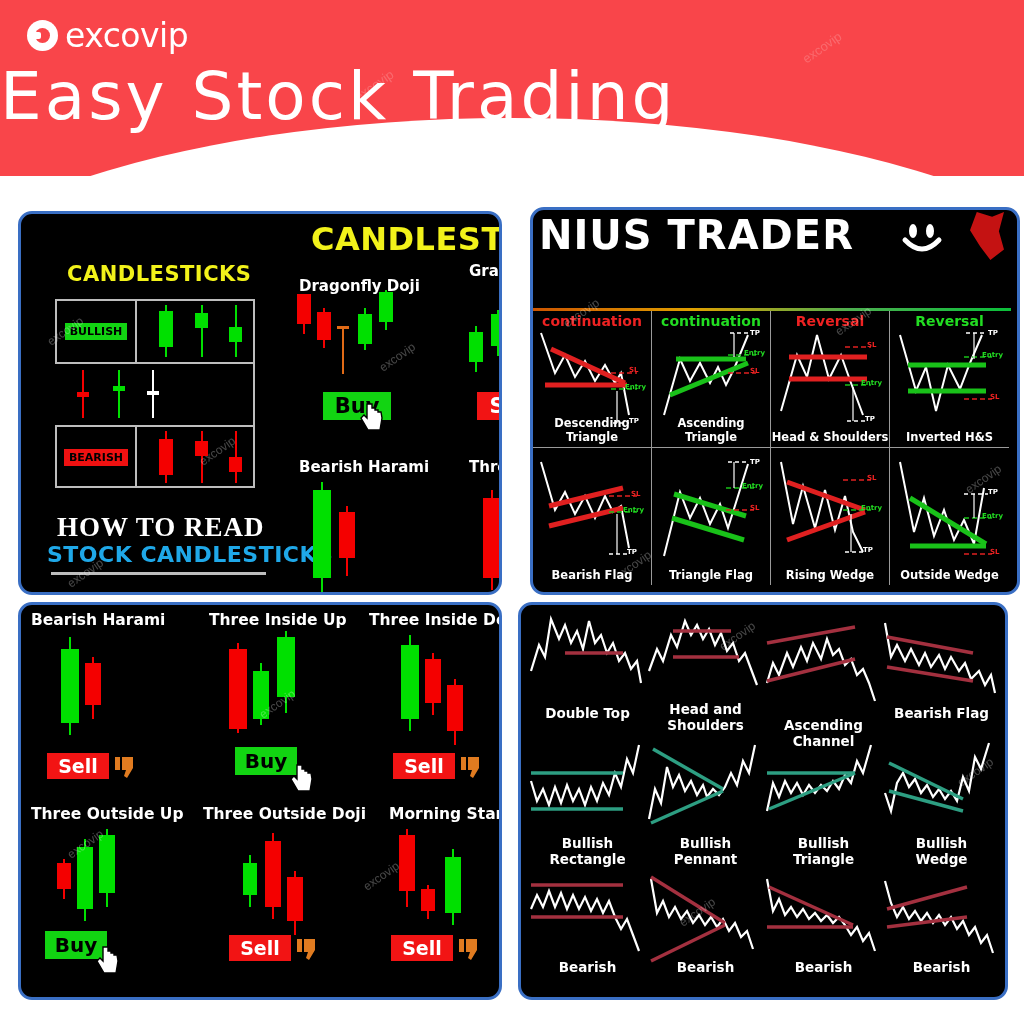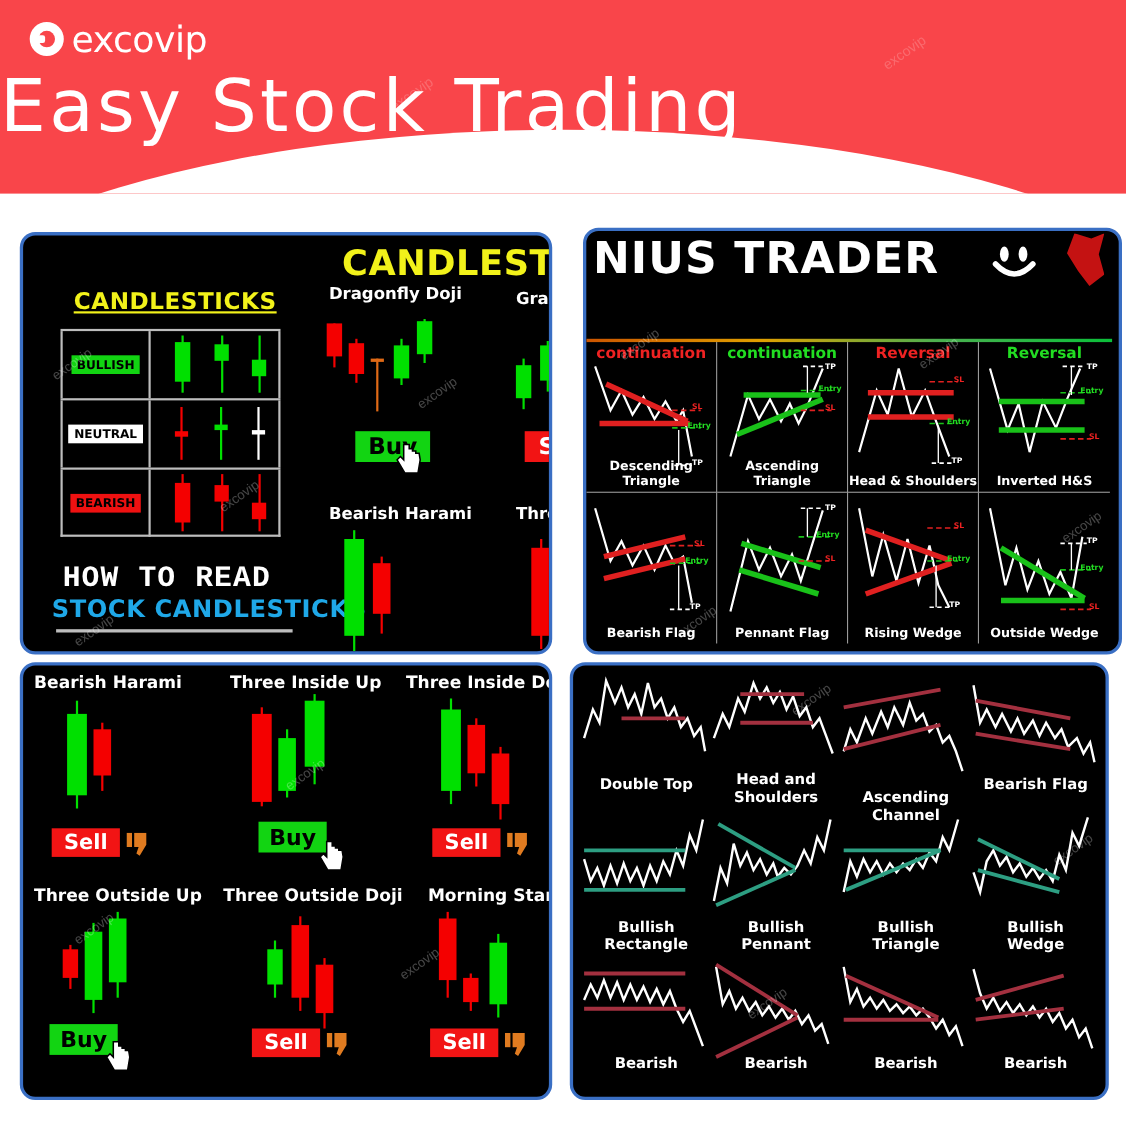--- a/index.html
+++ b/index.html
@@ -56,21 +56,21 @@
     border-radius:14px;overflow:hidden;
   }
   #panel-tl{left:18px;top:211px;width:478px;height:378px;}
   #panel-tr{left:530px;top:207px;width:484px;height:382px;}
   #panel-bl{left:18px;top:602px;width:478px;height:392px;}
   #panel-br{left:518px;top:602px;width:484px;height:392px;}
 
   
   .cs-title{
     position:absolute;color:#f2f21a;font-weight:bold;font-size:21px;
-    letter-spacing:0.5px;font-family:"DejaVu Sans",sans-serif;text-decoration:underline;
+    letter-spacing:0.5px;font-family:"DejaVu Sans",sans-serif;
   }
   .cs-big-title{
     position:absolute;left:290px;top:6px;color:#f2f21a;font-weight:bold;
     font-size:32px;letter-spacing:0.5px;white-space:nowrap;
     font-family:"DejaVu Sans",sans-serif;
   }
   .cs-grid{
     position:absolute;left:34px;top:85px;width:200px;height:185px;
     border-top:2px solid #bdbdbd;border-bottom:2px solid #bdbdbd;
   }
@@ -88,21 +88,21 @@
     font-family:"DejaVu Sans",sans-serif;white-space:nowrap;
   }
   .pill-bull{background:#12d412;}
   .pill-neu{background:#ffffff;}
   .pill-bear{background:#ef1111;}
   .cs-candle-cell{
     flex:1;height:100%;position:relative;border-right:2px solid #bdbdbd;
   }
   .how1{
     position:absolute;left:36px;top:298px;color:#ffffff;font-weight:bold;
-    font-size:27px;letter-spacing:1px;font-family:Liberation Mono, monospace;
+    font-size:27px;letter-spacing:1px;font-family:Liberation Serif, serif;
   }
   .how2{
     position:absolute;left:26px;top:328px;color:#1fa8e8;font-weight:bold;
     font-size:22px;letter-spacing:0.5px;font-family:"DejaVu Sans",sans-serif;
   }
   .how-line{position:absolute;left:30px;top:358px;width:215px;height:3px;background:#bdbdbd;}
   .pat-name{
     position:absolute;color:#ffffff;font-weight:bold;font-size:15px;
     white-space:nowrap;font-family:"DejaVu Sans",sans-serif;
   }
@@ -202,23 +202,20 @@
             <div class="body" style="top:8px;height:15px;"></div>
           </div>
         <div class="candle c-green" style="left:92px;top:4px;width:13px;height:52px;">
           <div class="wick" style="top:0;height:52px;"></div>
             <div class="body" style="top:22px;height:15px;"></div>
           </div>
       </div>
     </div>
 
     <div class="cs-row">
-      <div class="cs-label-cell">
-        <span class="cs-pill pill-neu">NEUTRAL</span>
-      </div>
       <div class="cs-candle-cell">
         <div class="candle c-red" style="left:22px;top:6px;width:12px;height:48px;">
           <div class="wick" style="top:0;height:48px;"></div>
             <div class="body" style="top:22px;height:5px;"></div>
           </div>
         <div class="candle c-green" style="left:58px;top:6px;width:12px;height:48px;">
           <div class="wick" style="top:0;height:48px;"></div>
             <div class="body" style="top:16px;height:5px;"></div>
           </div>
         <div class="candle c-white" style="left:92px;top:6px;width:12px;height:48px;">
@@ -246,21 +243,21 @@
             <div class="body" style="top:26px;height:15px;"></div>
           </div>
       </div>
     </div>
   </div>
 
   <div class="how1">HOW TO READ</div>
   <div class="how2">STOCK CANDLESTICKS</div>
   <div class="how-line"></div>
 
-  <div class="pat-name" style="left:278px;top:44px;">Dragonfly Doji</div>
+  <div class="pat-name" style="left:278px;top:63px;">Dragonfly Doji</div>
   <div class="pat-name" style="left:448px;top:48px;">Grave</div>
   <div class="pat-name" style="left:278px;top:244px;">Bearish Harami</div>
   <div class="pat-name" style="left:448px;top:244px;">Thre</div>
 
   <div class="candle c-red" style="left:276px;top:80px;width:14px;height:40px;">
       <div class="wick" style="top:0;height:40px;"></div>
       <div class="body" style="top:0px;height:30px;"></div>
     </div>
   <div class="candle c-red" style="left:296px;top:94px;width:14px;height:40px;">
       <div class="wick" style="top:0;height:40px;"></div>
@@ -415,21 +412,21 @@
         <line x1="22" y1="46" x2="94" y2="68" stroke="#19c119" stroke-width="5"></line>
         <line x1="20" y1="70" x2="92" y2="92" stroke="#19c119" stroke-width="5"></line>
         <line x1="74" y1="40" x2="102" y2="40" stroke="#19c119" stroke-width="1.5" stroke-dasharray="5,3"></line>
         <line x1="74" y1="62" x2="102" y2="62" stroke="#e02020" stroke-width="1.5" stroke-dasharray="5,3"></line>
         <line x1="76" y1="14" x2="96" y2="14" stroke="#fff" stroke-width="1.5" stroke-dasharray="4,3"></line>
         <line x1="82" y1="14" x2="82" y2="40" stroke="#fff" stroke-width="1.2"></line>
       </svg>
       <div class="tag tag-tp" style="left:98px;top:10px;">TP</div>
       <div class="tag tag-en" style="left:90px;top:34px;">Entry</div>
       <div class="tag tag-sl" style="left:98px;top:56px;">SL</div>
-      <div class="cheat-lbl">Pennant Flag</div>
+      <div class="cheat-lbl">Triangle Flag</div>
     </div>
 
     <div class="cheat-cell" style="left:238px;top:137px;border-bottom:none;">
       <svg width="119" height="137" viewBox="0 0 119 137">
         <polyline points="10,14 22,76 32,38 44,80 54,42 64,82 74,48 82,84 92,104" fill="none" stroke="#fff" stroke-width="2"></polyline>
         <line x1="16" y1="34" x2="94" y2="62" stroke="#e02020" stroke-width="5"></line>
         <line x1="16" y1="92" x2="94" y2="64" stroke="#e02020" stroke-width="5"></line>
         <line x1="72" y1="32" x2="100" y2="32" stroke="#e02020" stroke-width="1.5" stroke-dasharray="5,3"></line>
         <line x1="72" y1="62" x2="100" y2="62" stroke="#19c119" stroke-width="1.5" stroke-dasharray="5,3"></line>
         <line x1="74" y1="104" x2="92" y2="104" stroke="#fff" stroke-width="1.5" stroke-dasharray="4,3"></line>

